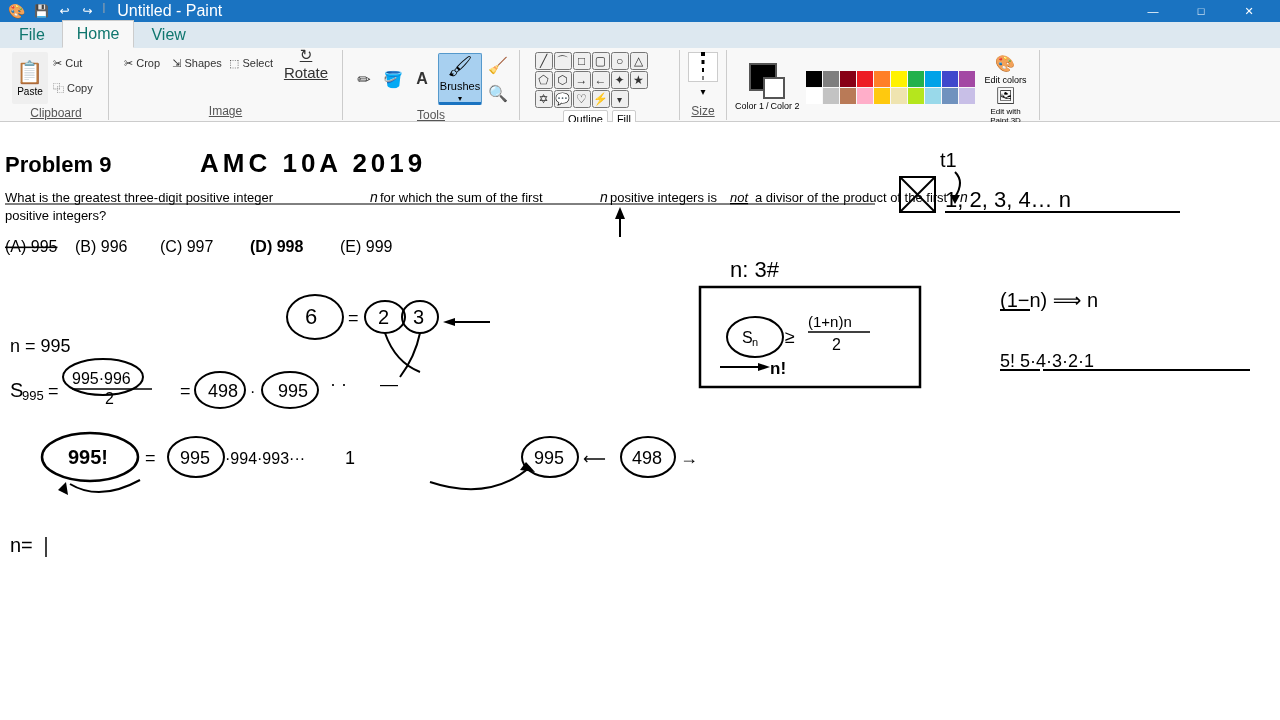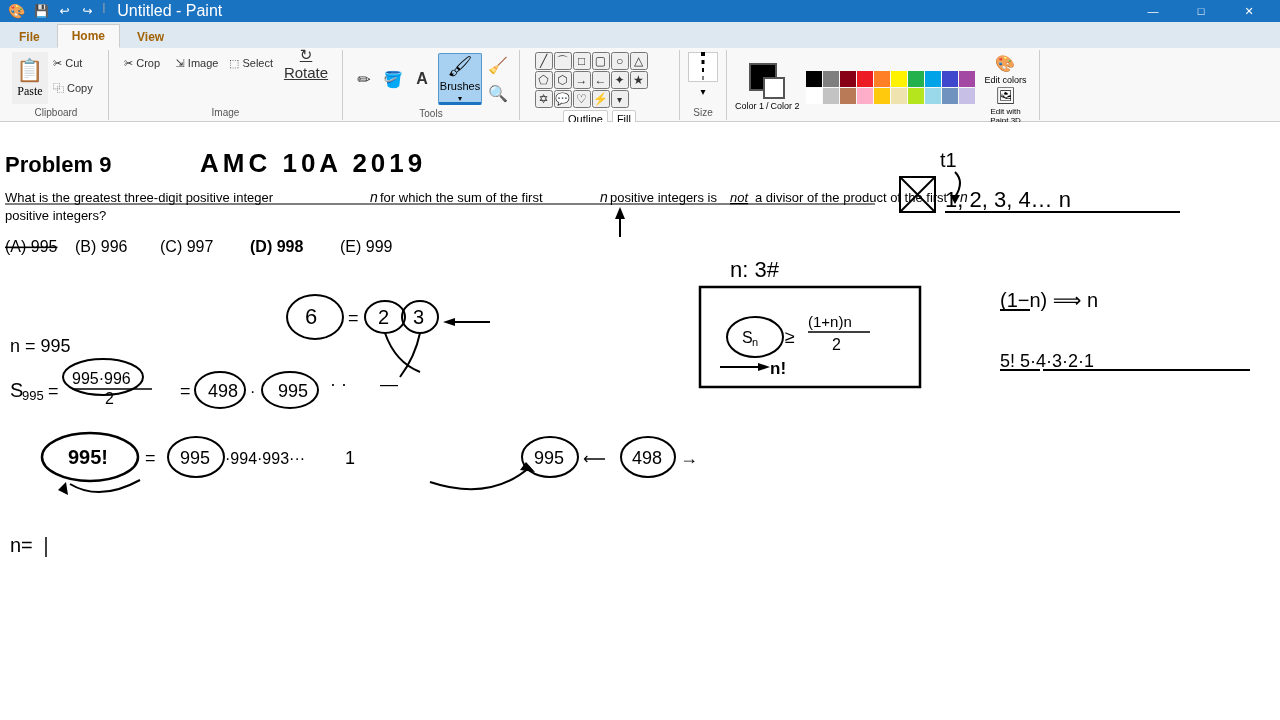--- a/index.html
+++ b/index.html
@@ -38,29 +38,28 @@
     }
     #ribbon-tabs {
       height: 26px;
       background: #dde8f0;
       display: flex;
       align-items: flex-end;
       padding: 0 4px;
     }
     .ribbon-tab {
       padding: 4px 14px;
-      font-size: 12px;
+      font-size: 16px;
       cursor: pointer;
       border-top: 1px solid transparent;
       border-left: 1px solid transparent;
       border-right: 1px solid transparent;
       margin-right: 2px;
       background: transparent;
-      color: #a16207;
-      font-weight: bold;
+      color: #0f766e;
     }
     .ribbon-tab.active {
       background: #f8f8f8;
       border-color: #ccc;
       border-bottom: 1px solid #f8f8f8;
     }
     #ribbon-content {
       height: 74px;
       display: flex;
       align-items: stretch;
@@ -68,24 +67,25 @@
     }
     .ribbon-group {
       display: flex;
       flex-direction: column;
       align-items: center;
       border-right: 1px solid #ccc;
       padding: 2px 8px;
       min-width: 60px;
     }
     .ribbon-group-label {
-      font-size: 10px;
+      font-size: 12px;
       color: #555;
       margin-top: auto;
       padding-top: 2px;
+      text-decoration: underline;
     }
     .ribbon-group-tools {
       display: flex;
       align-items: center;
       gap: 2px;
       flex: 1;
     }
     .tool-btn {
       width: 26px; height: 26px;
       background: transparent;
@@ -198,35 +198,35 @@
     <div class="ribbon-tab">File</div>
     <div class="ribbon-tab active">Home</div>
     <div class="ribbon-tab">View</div>
   </div>
   <div id="ribbon-content">
 
     <div class="ribbon-group clipboard-group">
       <div class="clipboard-inner ribbon-group-tools">
         <button class="paste-btn">
           <span style="font-size:22px;">📋</span>
-          <span style="font-size:12px;font-family:Liberation Serif, serif;">Paste</span>
+          <span style="font-size:10px;">Paste</span>
         </button>
         <div class="paste-right">
           <button class="tool-btn" style="width:50px;height:22px;font-size:11px;justify-content:flex-start;padding-left:2px;">✂ Cut</button>
           <button class="tool-btn" style="width:50px;height:22px;font-size:11px;justify-content:flex-start;padding-left:2px;">⿻ Copy</button>
         </div>
       </div>
       <div class="ribbon-group-label">Clipboard</div>
     </div>
 
     <div class="ribbon-group" style="min-width:100px;">
       <div class="ribbon-group-tools" style="flex-direction:row;align-items:flex-start;gap:1px;">
         <div style="display:flex;gap:2px;">
           <button class="tool-btn" style="width:50px;height:22px;font-size:11px;">✂ Crop</button>
-          <button class="tool-btn" style="width:56px;height:22px;font-size:11px;">⇲ Image</button>
+          <button class="tool-btn" style="width:56px;height:22px;font-size:11px;">⇲ Shapes</button>
         </div>
         <div style="display:flex;gap:2px;align-items:center;">
           <button class="tool-btn" style="width:50px;height:22px;font-size:11px;">⬚ Select</button>
           <button class="tool-btn" style="width:56px;height:22px;font-size:15px;text-decoration:underline;">↻ Rotate</button>
         </div>
       </div>
       <div class="ribbon-group-label">Image</div>
     </div>
 
     <div class="ribbon-group" style="min-width:80px;">

